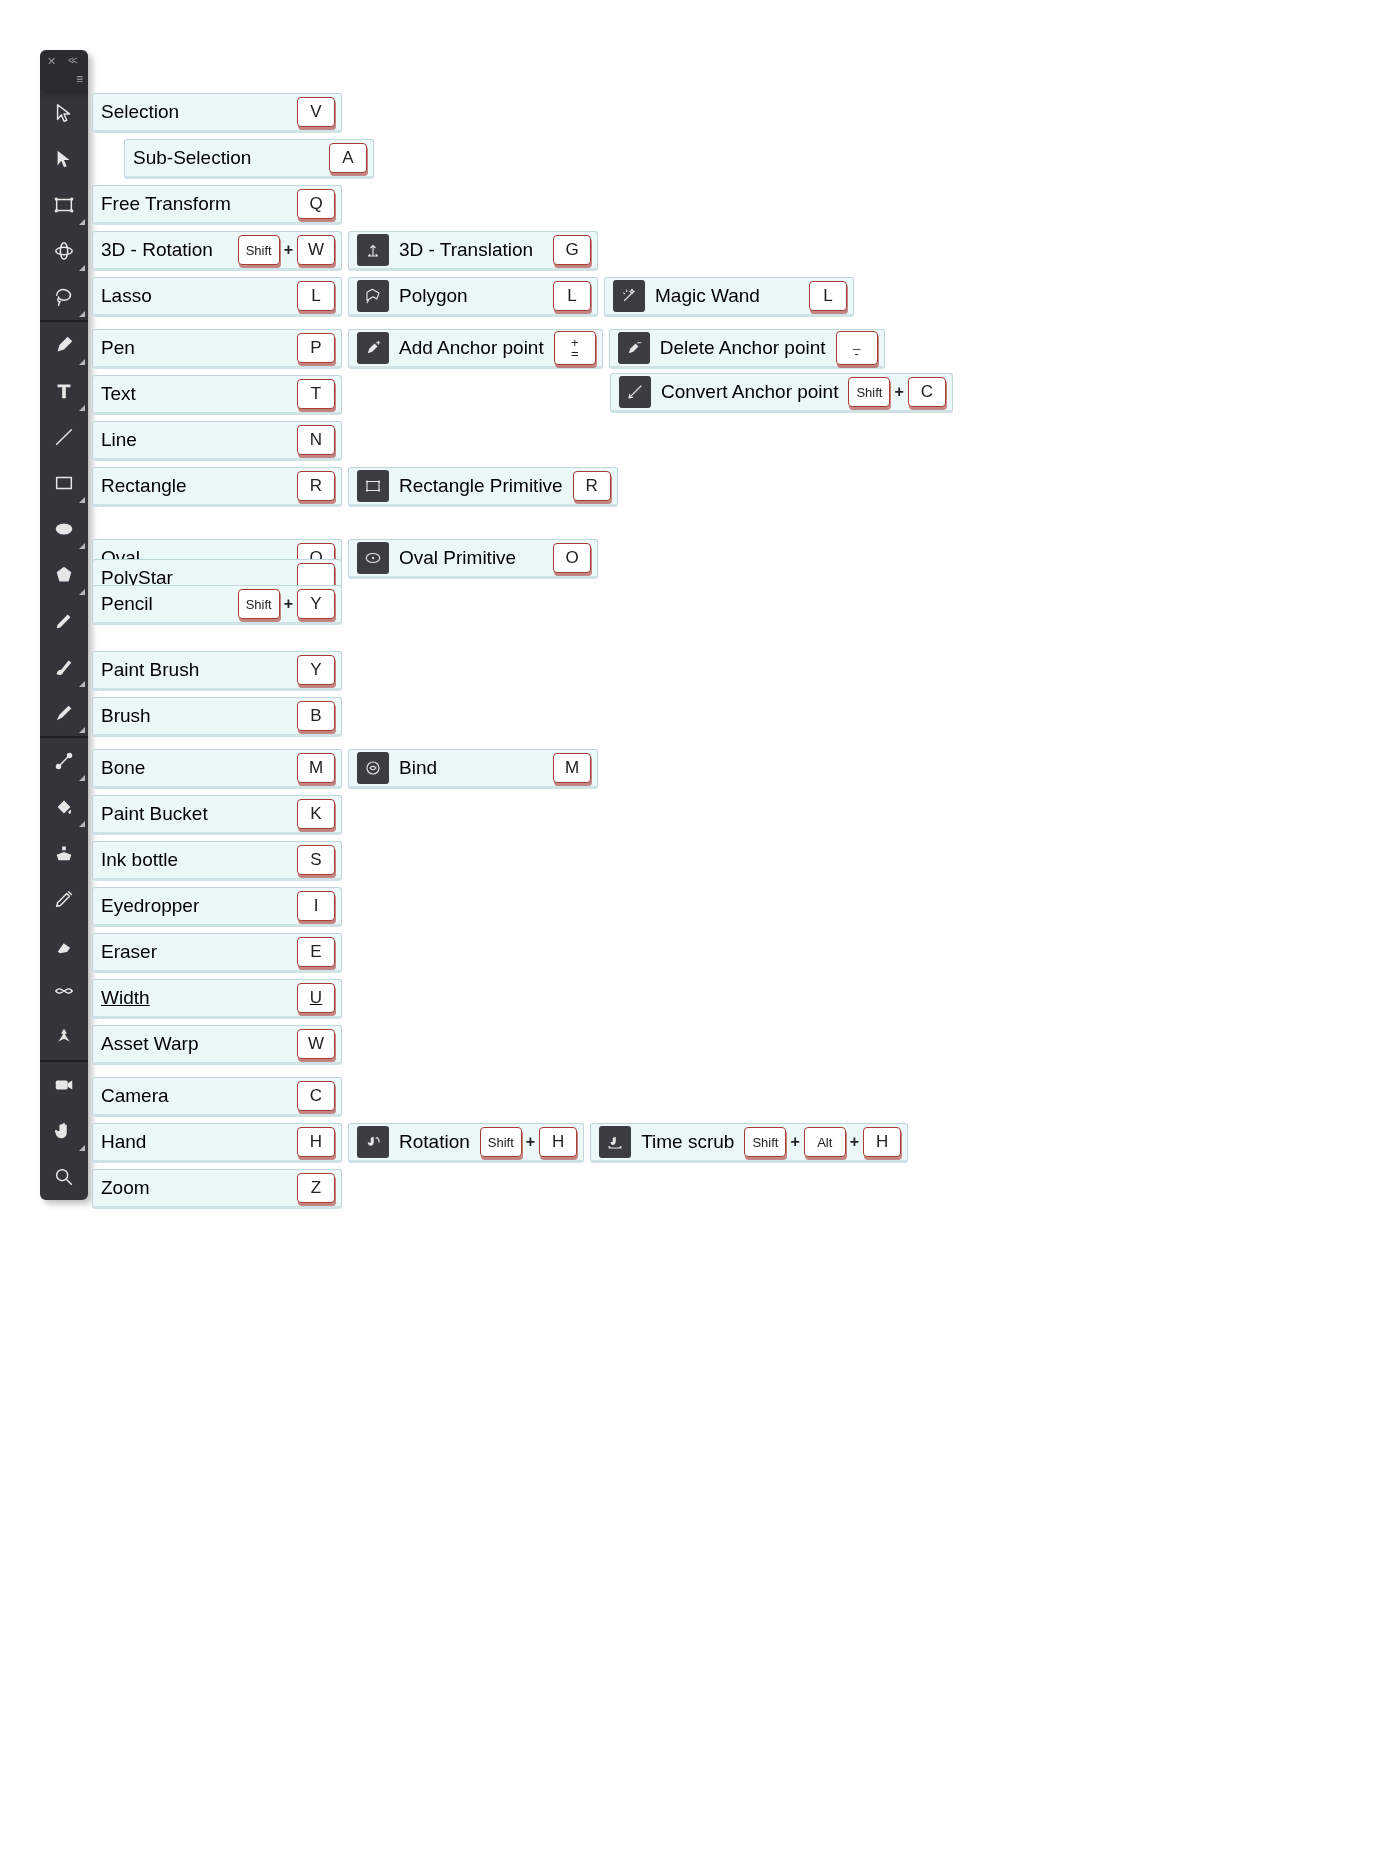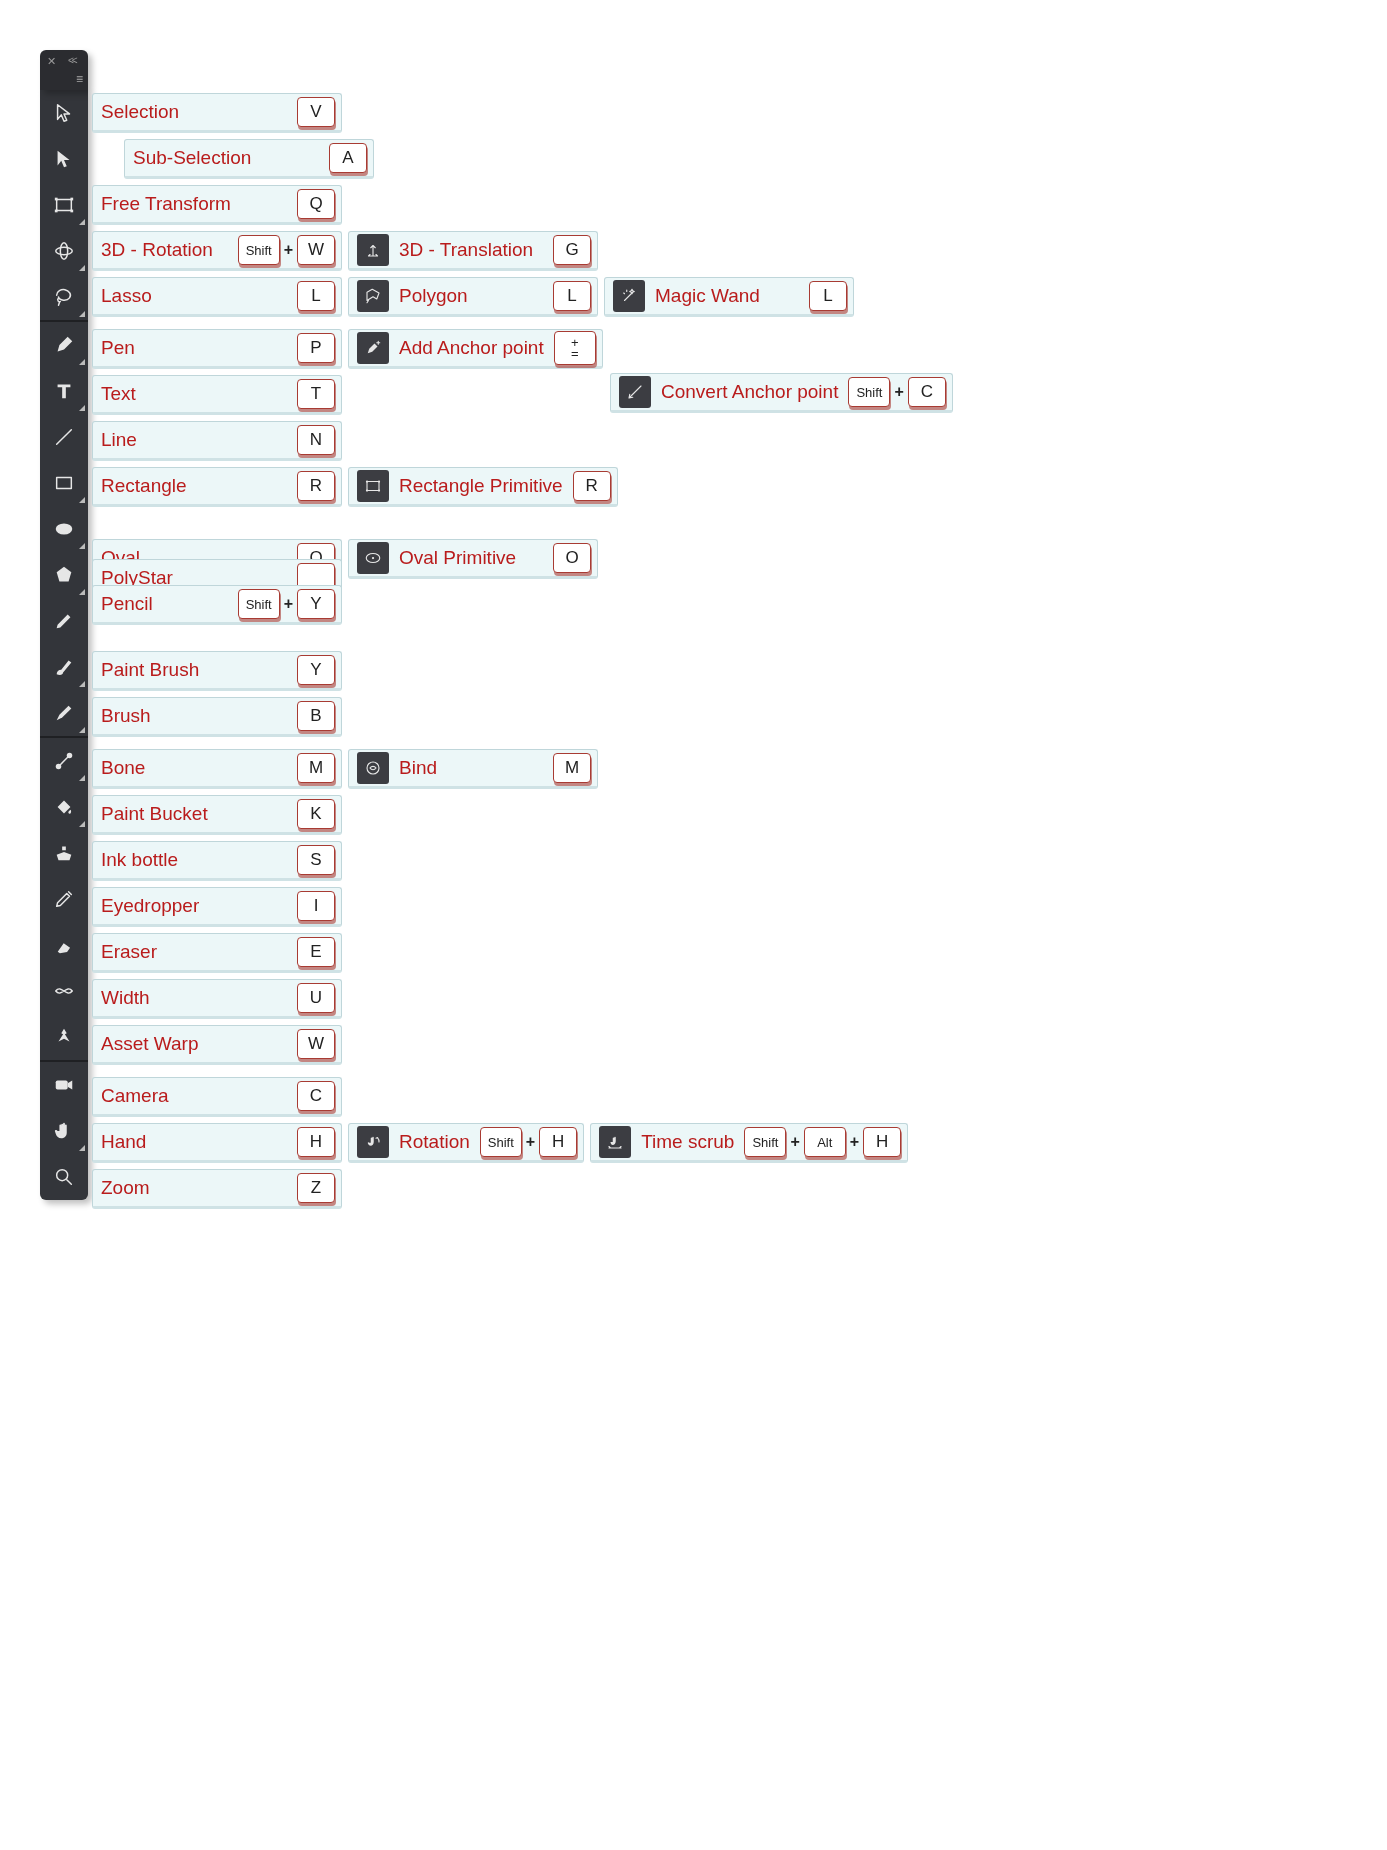--- a/index.html
+++ b/index.html
@@ -66,21 +66,21 @@
   .label-box.alt{width:auto;min-width:250px;justify-content:flex-start;gap:10px;}
   .label-box.alt .lname{flex:1;}
   .alt-icon{
     width:32px;height:32px;border-radius:3px;background:var(--alt-icon-bg);
     display:flex;align-items:center;justify-content:center;flex:0 0 auto;
   }
   .alt-icon svg{width:18px;height:18px;}
   .alt-icon .g{stroke:#e6e6e6;fill:none;stroke-width:1.5;stroke-linecap:round;stroke-linejoin:round;}
   .alt-icon .gf{fill:#e6e6e6;}
 
-  .lname{font-size:19px;color:#b91c1c;white-space:nowrap;}
+  .lname{font-size:19px;color:#000000;white-space:nowrap;}
 
   .keys{display:flex;align-items:center;gap:4px;}
   .key{
     min-width:28px;height:28px;padding:0 4px;
     border:1px solid var(--key-red);border-radius:4px;
     background:var(--key-bg);
     box-shadow:1px 3px 0 rgba(168,59,51,.6);
     display:flex;align-items:center;justify-content:center;
     font-size:17px;color:var(--key-text);font-weight:500;
   }
@@ -329,20 +329,35 @@
               </svg>
             </span>
             <span class="lname">Add Anchor point</span>
             <span class="keys">
               <span class="key stacked">
                 <span>+</span>
                 <span>=</span>
               </span>
             </span>
           </div>
+          <div class="label-box alt">
+            <span class="alt-icon">
+              <svg viewBox="0 0 24 24">
+                <path class="gf" d="M5 19l2-6 7-7 4 4-7 7-6 2z"></path>
+                <path class="g" d="M17 5h4"></path>
+              </svg>
+            </span>
+            <span class="lname">Delete Anchor point</span>
+            <span class="keys">
+              <span class="key stacked">
+                <span>_</span>
+                <span>-</span>
+              </span>
+            </span>
+          </div>
         </div>
         <div class="row" style="top: 323px; left: 570px;">
           <div class="label-box alt" style="min-width: 270px; justify-content: center;">
             <span class="alt-icon">
               <svg viewBox="0 0 24 24">
                 <path class="g" d="M4 20L20 4M4 20l5-1M4 20l1-5"></path>
               </svg>
             </span>
             <span class="lname">Convert Anchor point</span>
             <span class="keys">
@@ -490,21 +505,21 @@
           </div>
         </div>
         <div class="row" style="top: 883px;">
           <div class="label-box primary">
             <span class="lname">Eraser</span>
             <span class="keys">
               <span class="key">E</span>
             </span>
           </div>
         </div>
-        <div class="row" style="top: 929px;">
+        <div class="row" style="top: 929px; text-decoration: underline;">
           <div class="label-box primary">
             <span class="lname">Width</span>
             <span class="keys">
               <span class="key">U</span>
             </span>
           </div>
         </div>
         <div class="row" style="top: 975px;">
           <div class="label-box primary">
             <span class="lname">Asset Warp</span>

